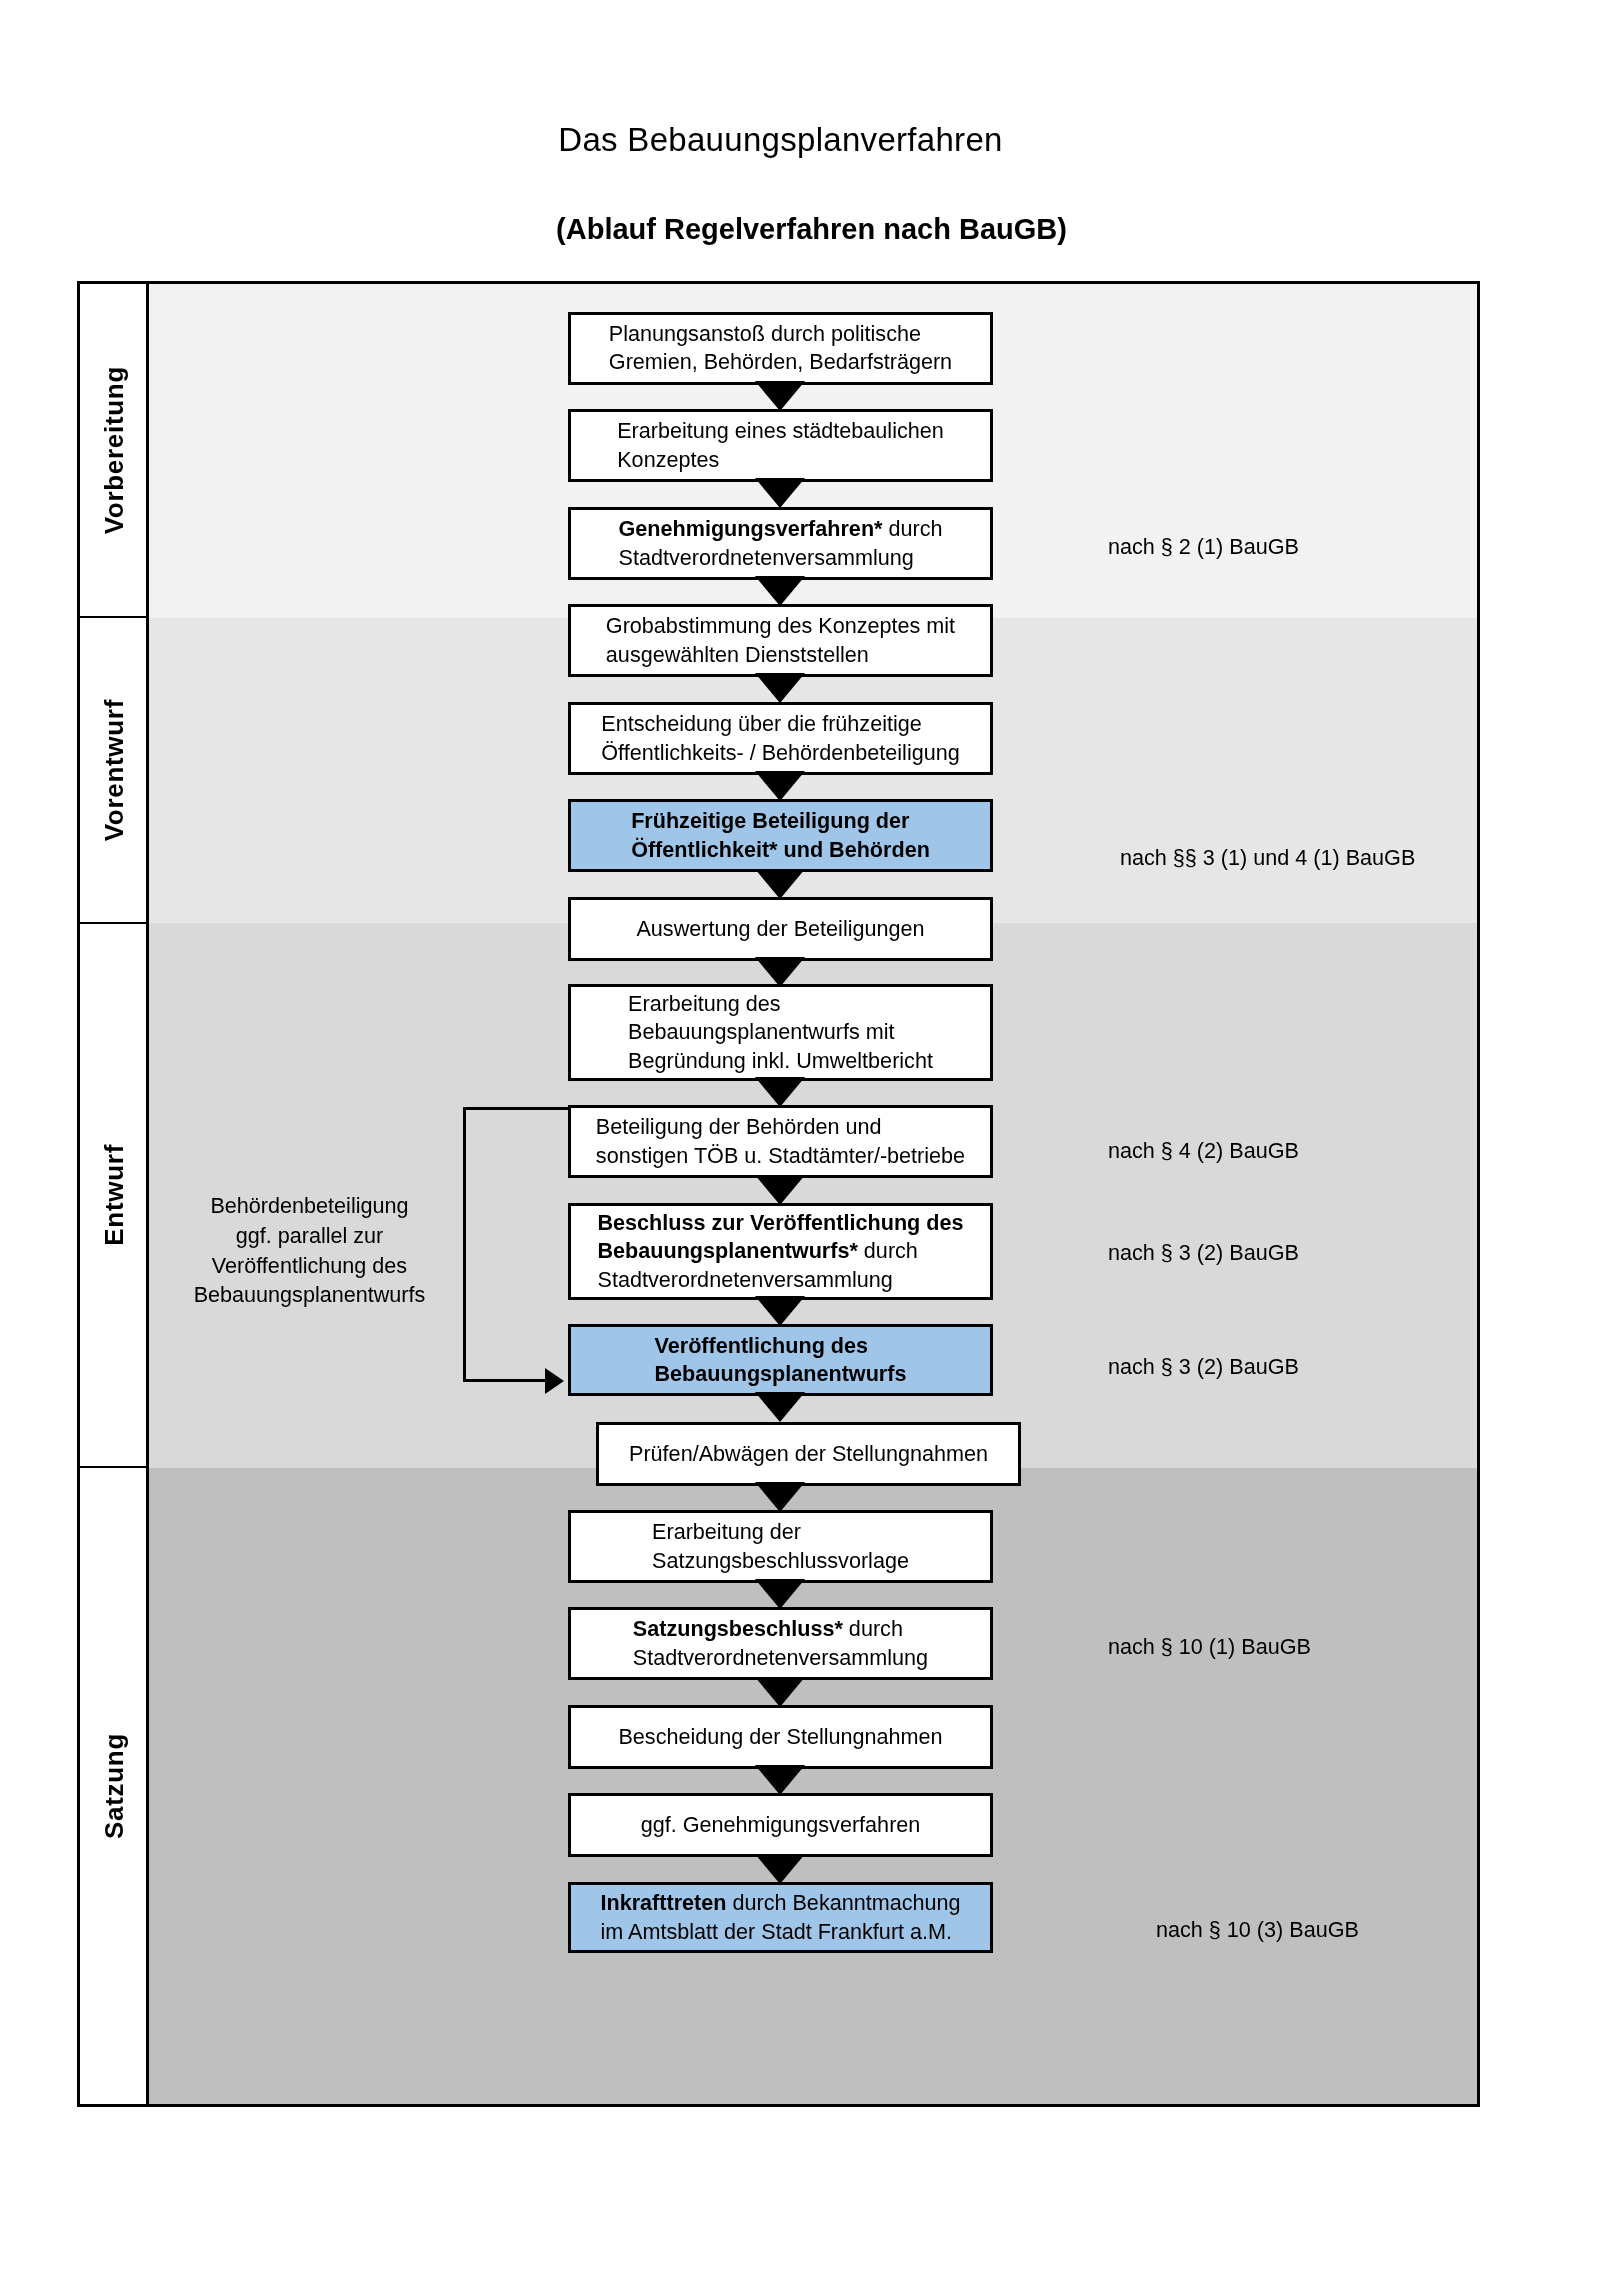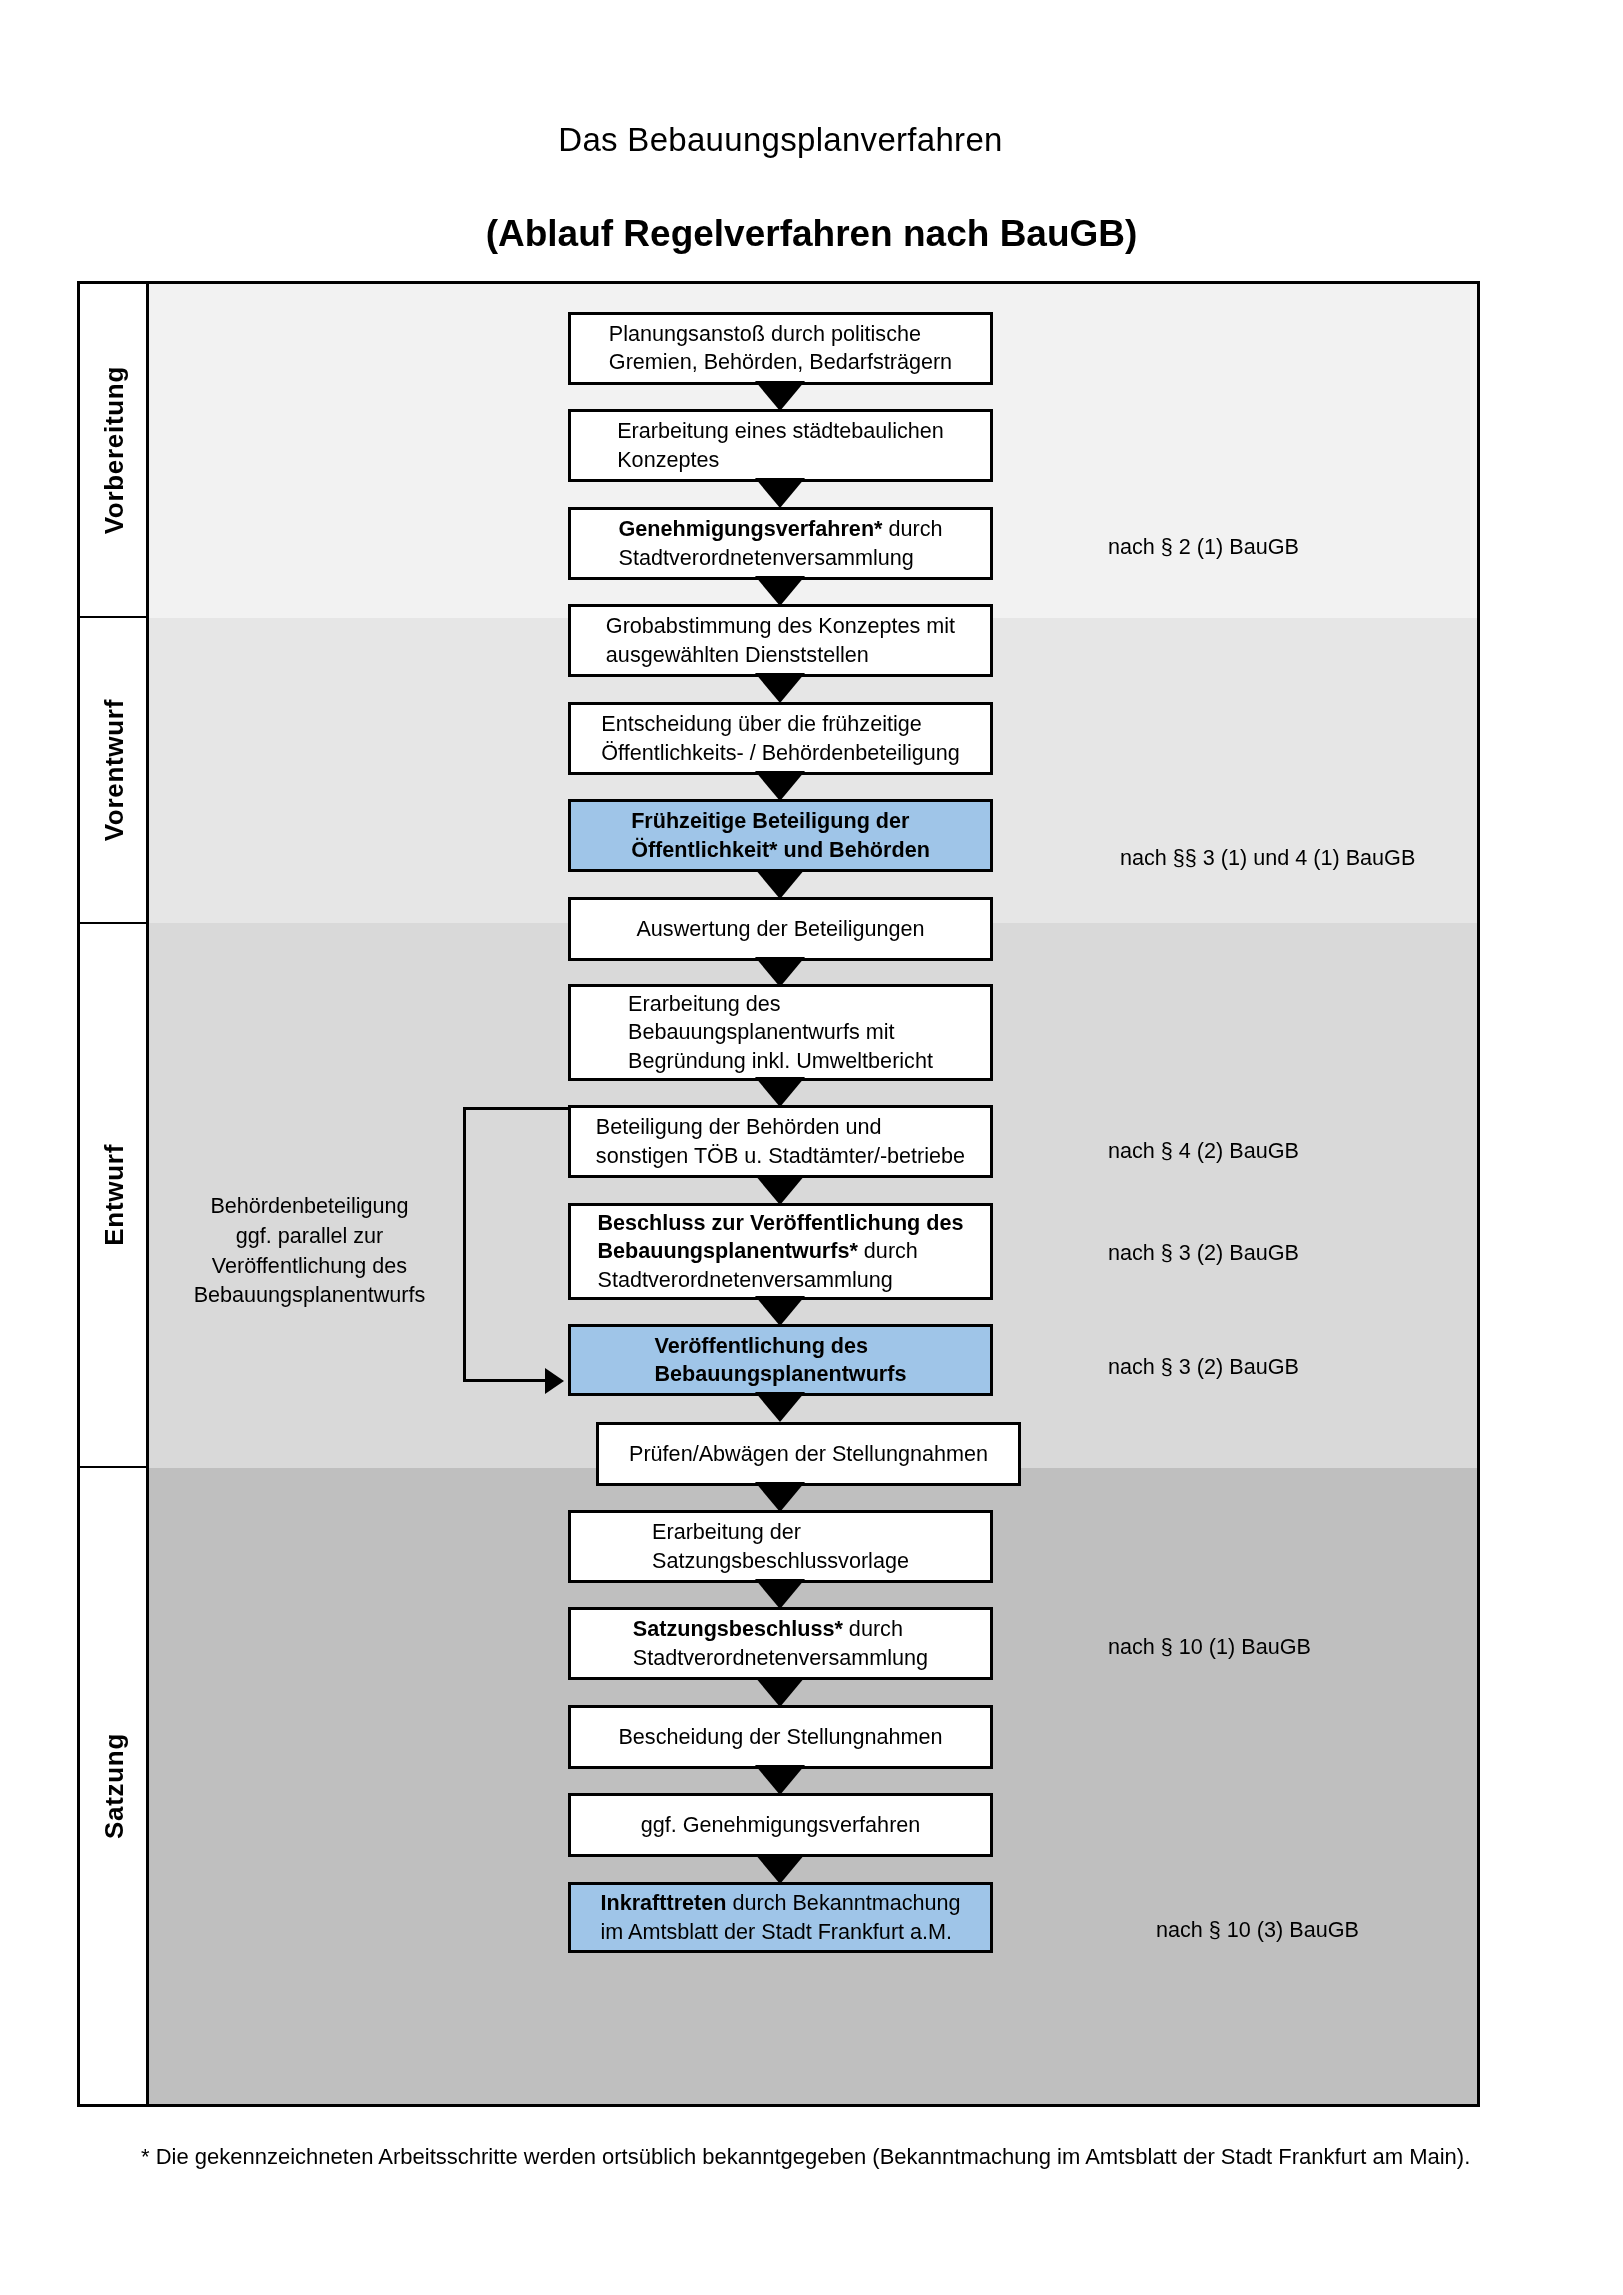--- a/index.html
+++ b/index.html
@@ -12,21 +12,21 @@
   }
   .page{position:relative;width:1623px;height:2295px;}
 
   
   .title{
     position:absolute;left:0;top:121px;width:1561px;
     text-align:center;font-size:33px;font-weight:normal;letter-spacing:0.3px;
   }
   .subtitle{
     position:absolute;left:0;top:213px;width:1623px;
-    text-align:center;font-size:37px;font-weight:bold;
+    text-align:center;font-size:29px;font-weight:bold;
   }
 
   
   .frame{
     position:absolute;left:77px;top:281px;
     width:1403px;height:1826px;
     border:3.3px solid #000;
     box-sizing:border-box;
     background:#fff;
   }
@@ -301,16 +301,15 @@
           <b>Inkrafttreten</b><span> durch Bekanntmachung</span>
         </div>
         <div>im Amtsblatt der Stadt Frankfurt a.M.</div>
       </div>
     </div>
 
     <div class="ref" style="left:1076px;top:1633px;">nach § 10 (3) BauGB</div>
 
   </div>
 
-  <div class="footnote">* Die gekennzeichneten Arbeitsschritte werden ortsüblich bekanntgegeben (Bekanntmachung im Amtsblatt  der Stadt Frankfurt am Main).</div>
 
 </div>
 
 
 </body></html>

